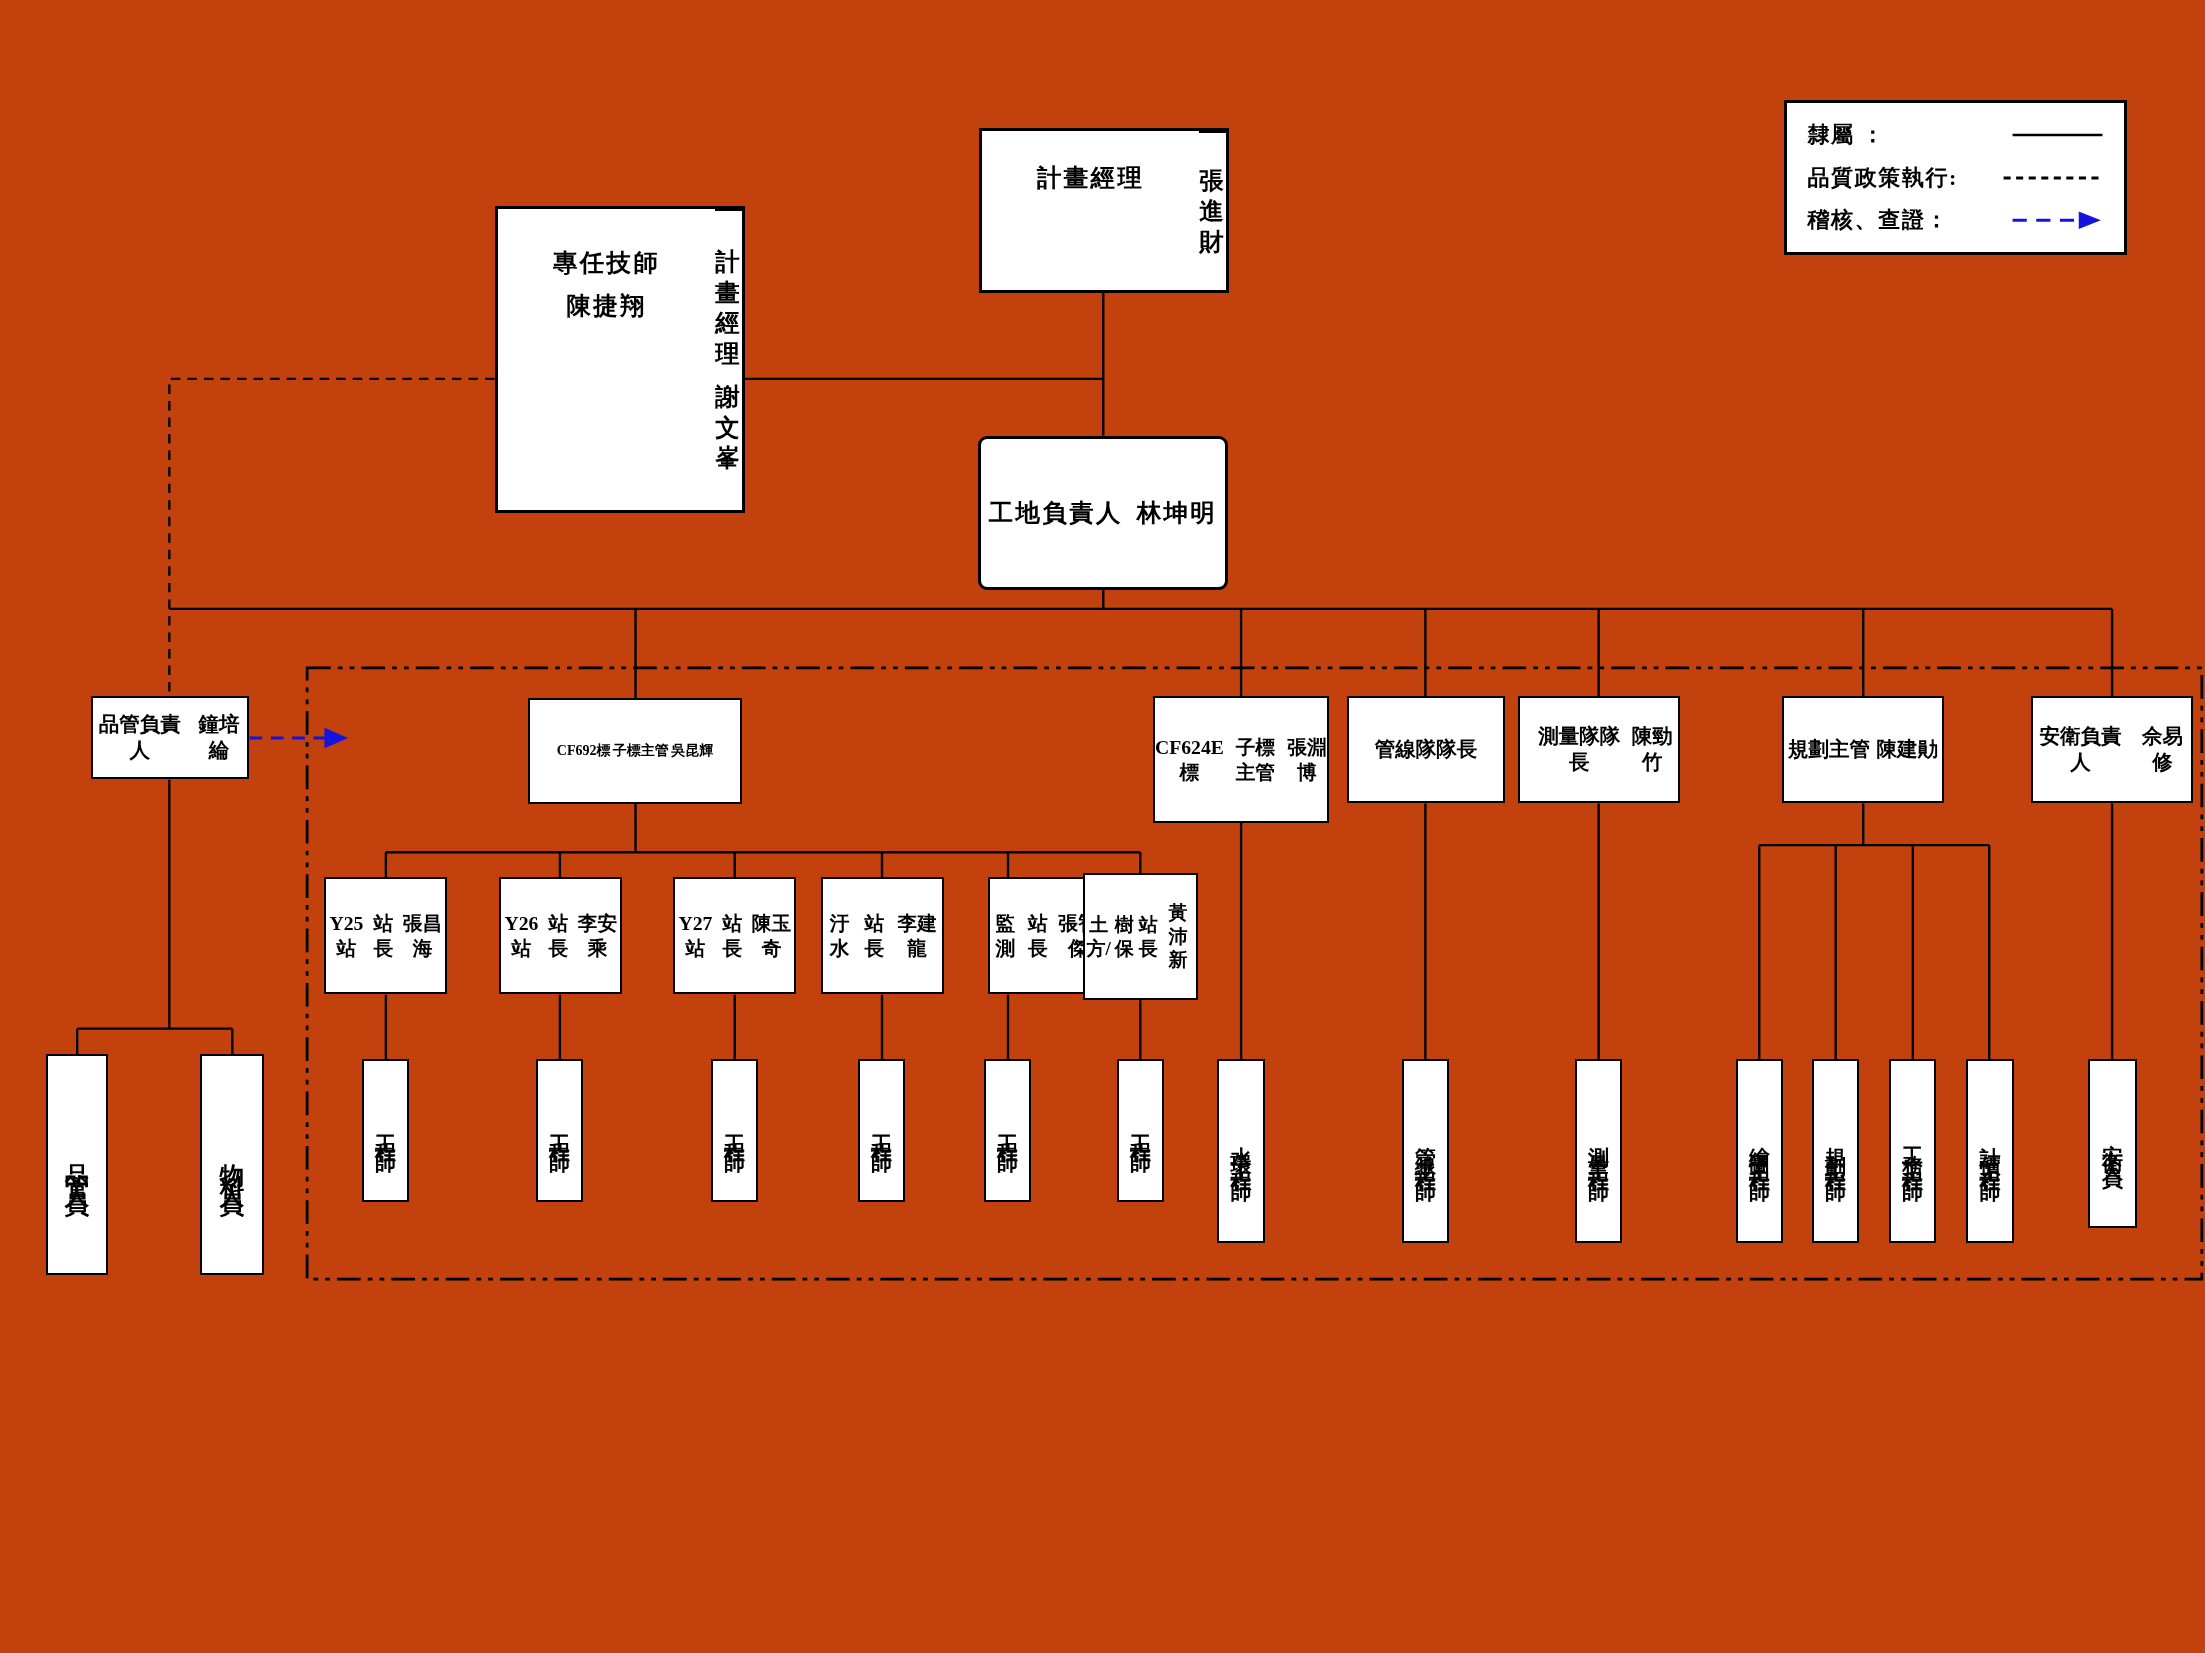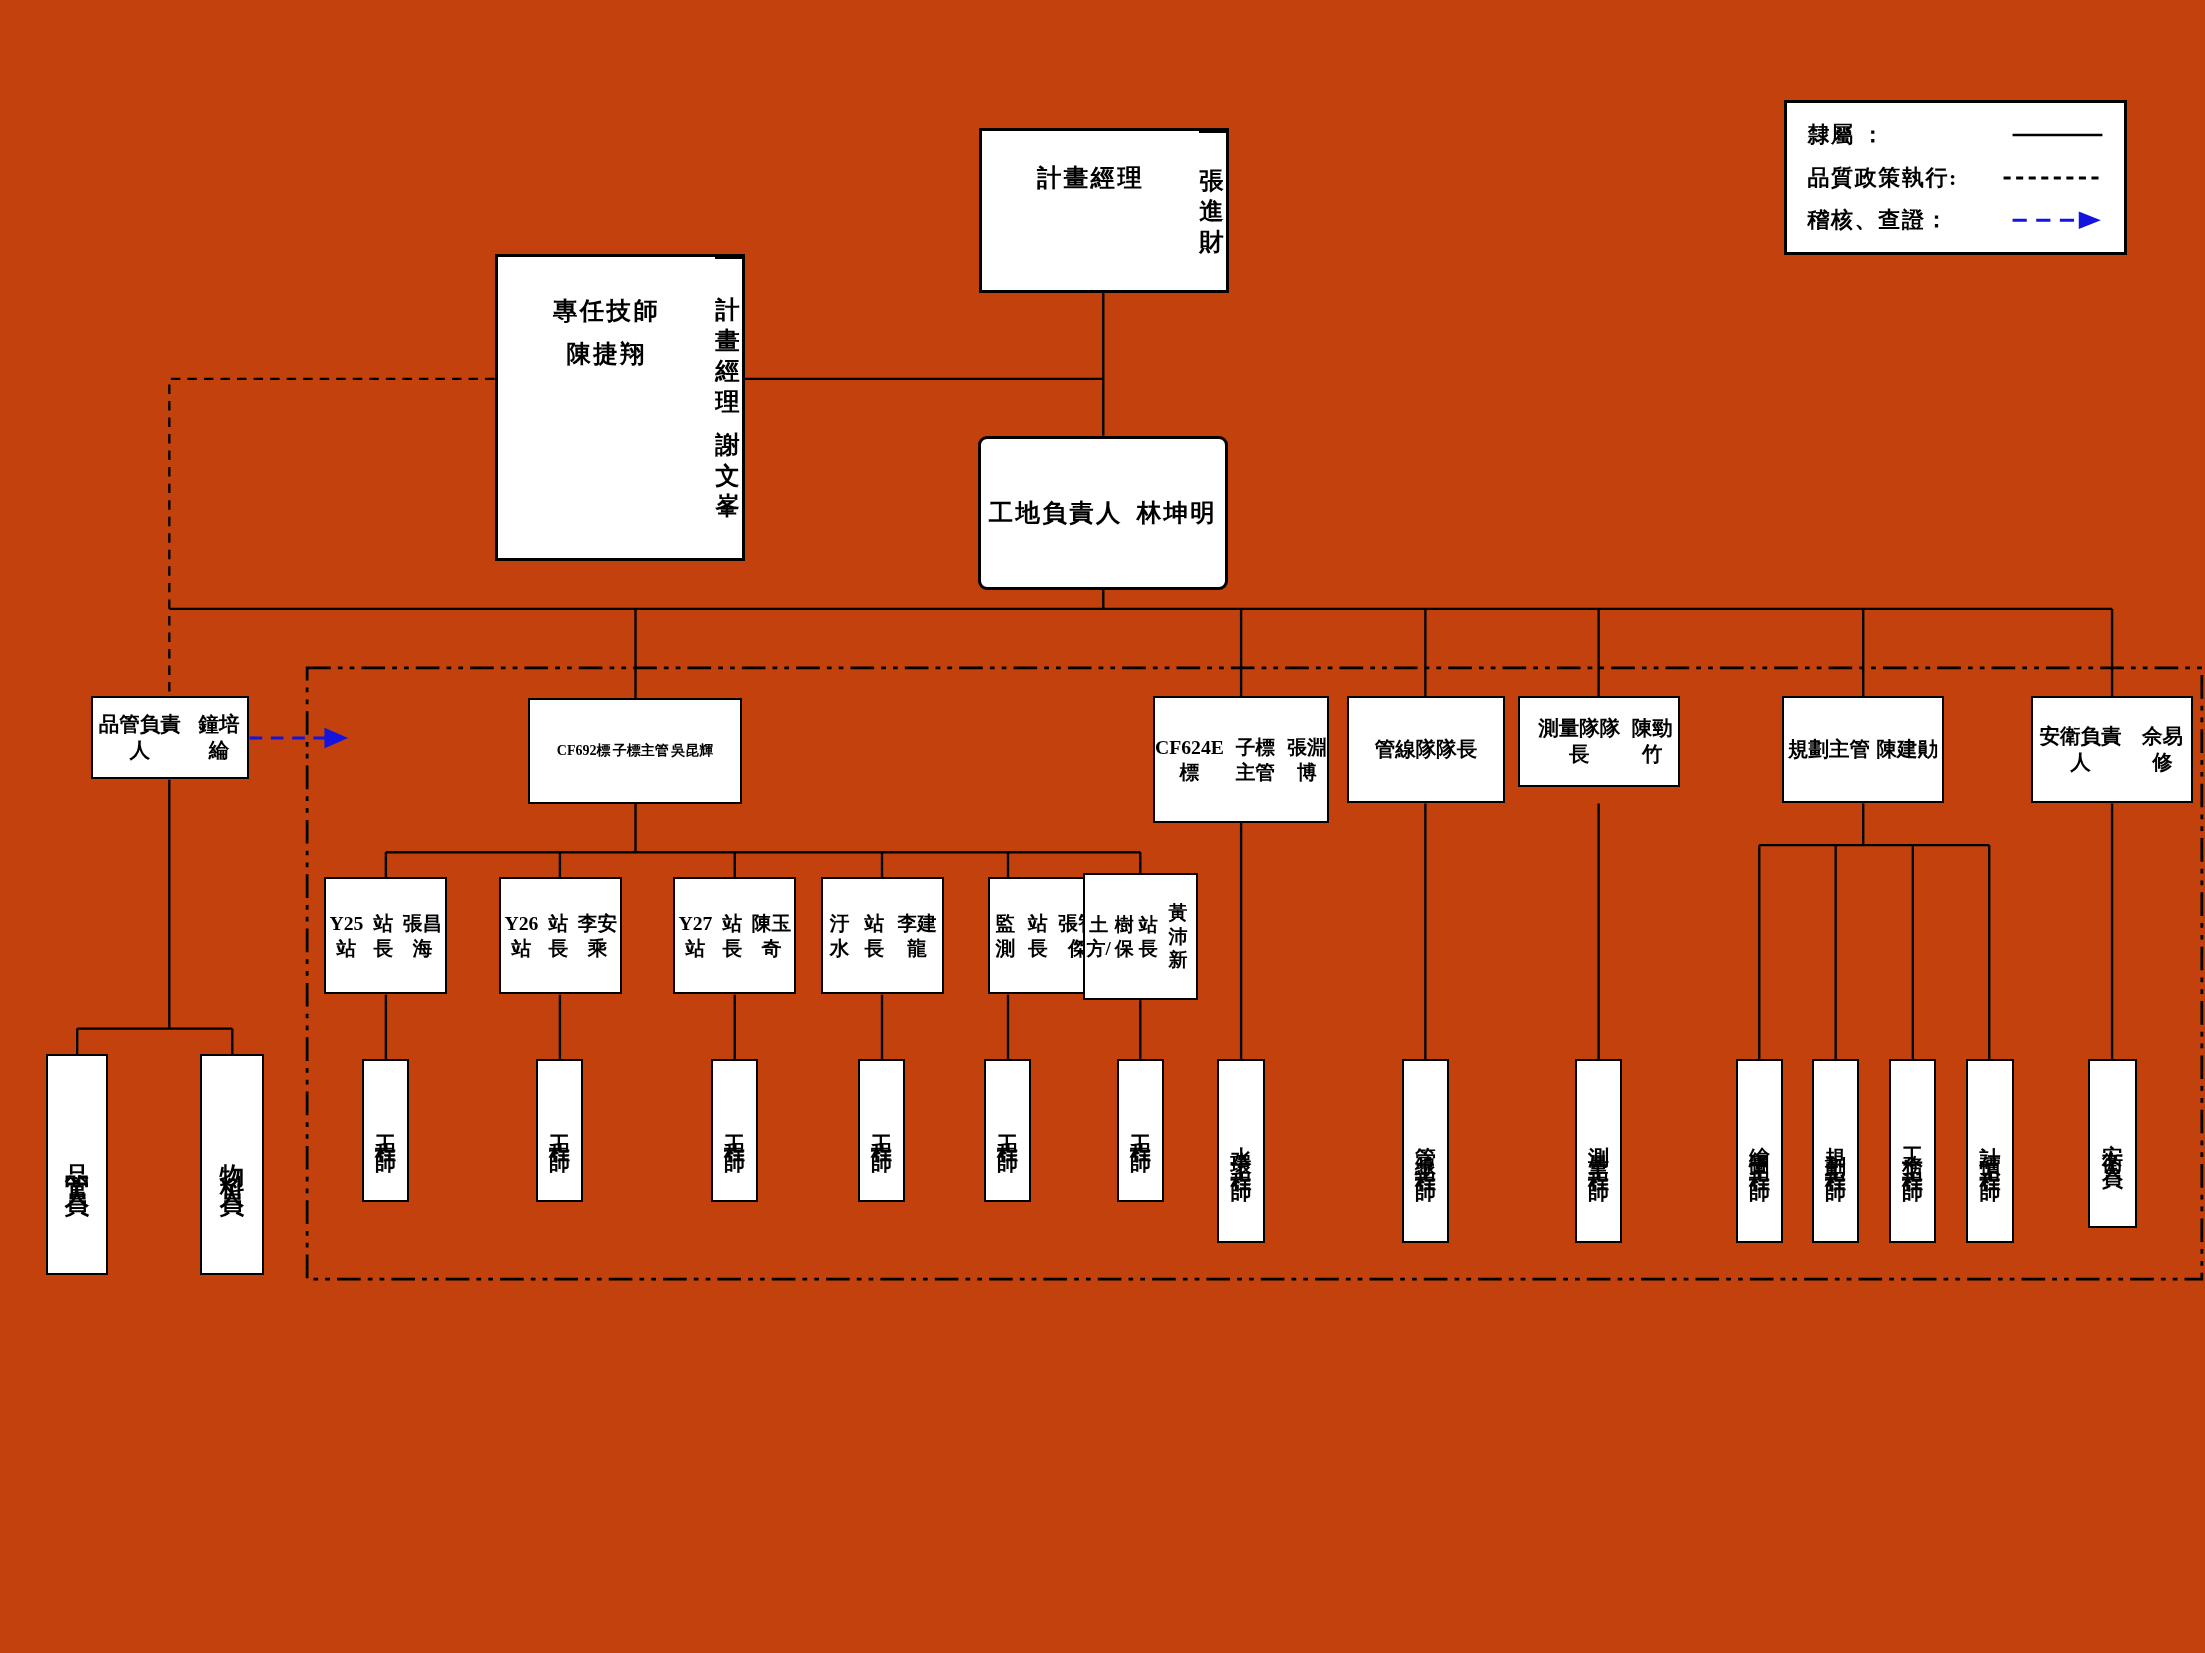--- a/index.html
+++ b/index.html
@@ -117,21 +117,21 @@
 
   <div class="hbox thick split" style="left:979px; top:128px; width:250px; height:165px; font-size:24.4px; letter-spacing:2.4px;">
     <div class="cell" style="height:95px;">
       <span>計畫經理</span>
     </div>
     <div class="cell" style="flex:1;">
       <span>張進財</span>
     </div>
   </div>
 
-  <div class="hbox thick split" style="left:495px; top:206px; width:250px; height:307px; font-size:24.4px; letter-spacing:2.4px;margin-top:48px;">
+  <div class="hbox thick split" style="left:495px; top:206px; width:250px; height:307px; font-size:24.4px; letter-spacing:2.4px;">
     <div class="cell" style="height:152px; gap:12.6px;">
       <span>專任技師</span>
       <span>陳捷翔</span>
     </div>
     <div class="cell" style="flex:1; gap:12.6px;">
       <span>計畫經理</span>
       <span>謝文峯</span>
     </div>
   </div>
 
@@ -154,21 +154,21 @@
   <div class="hbox" style="left:1153px; top:696px; width:176px; height:127px; font-size:19.7px; gap:4.7px;">
     <span>CF624E標</span>
     <span>子標主管</span>
     <span>張淵博</span>
   </div>
 
   <div class="hbox" style="left:1347px; top:696px; width:158px; height:107px; font-size:20.5px;">
     <span>管線隊隊長</span>
   </div>
 
-  <div class="hbox" style="left:1518px; top:696px; width:162px; height:91px; font-size:20.5px; gap:4px;padding-left:16px;">
+  <div class="hbox" style="left:1518px; top:696px; width:162px; height:107px; font-size:20.5px; gap:4px;padding-left:16px;">
     <span>測量隊隊長</span>
     <span>陳勁竹</span>
   </div>
 
   <div class="hbox" style="left:1782px; top:696px; width:162px; height:107px; font-size:20.5px; gap:6.3px;">
     <span>規劃主管</span>
     <span>陳建勛</span>
   </div>
 
   <div class="hbox" style="left:2031px; top:696px; width:162px; height:107px; font-size:20.5px; gap:6.3px;">

